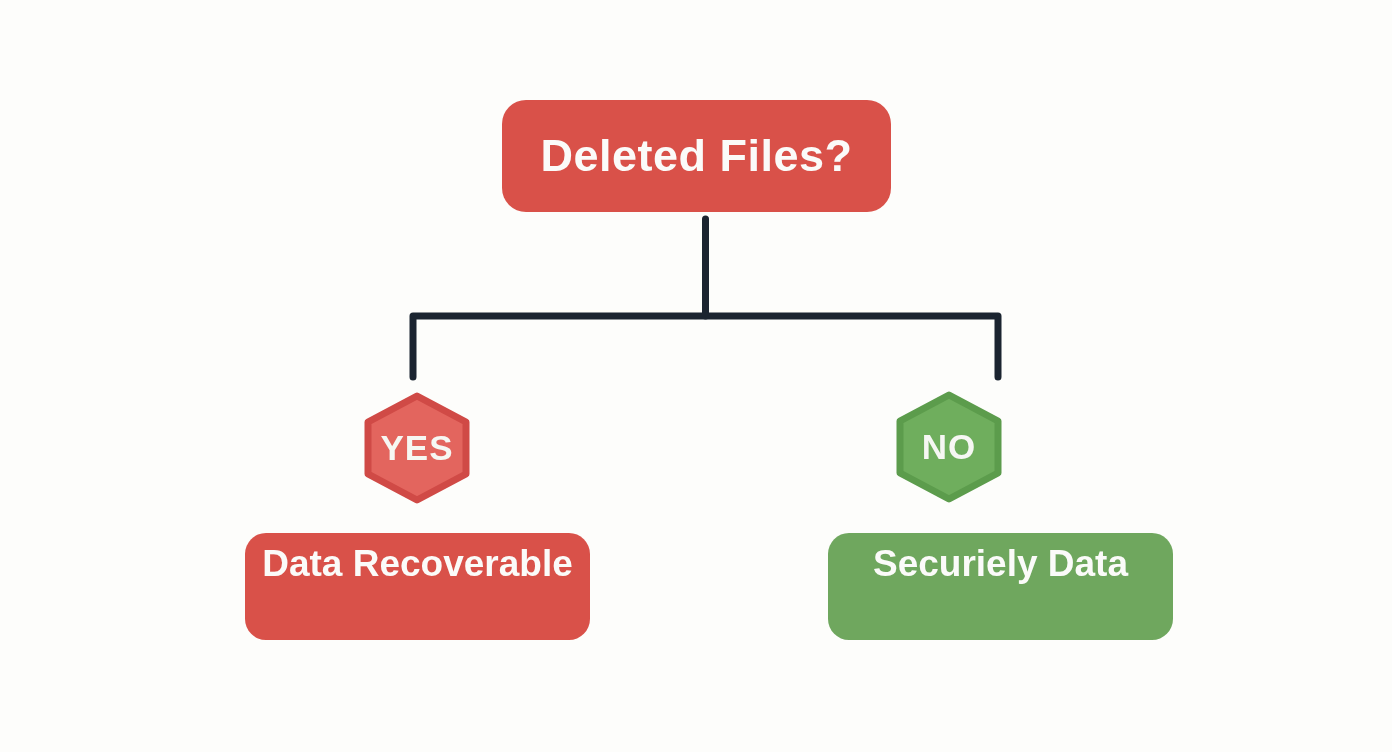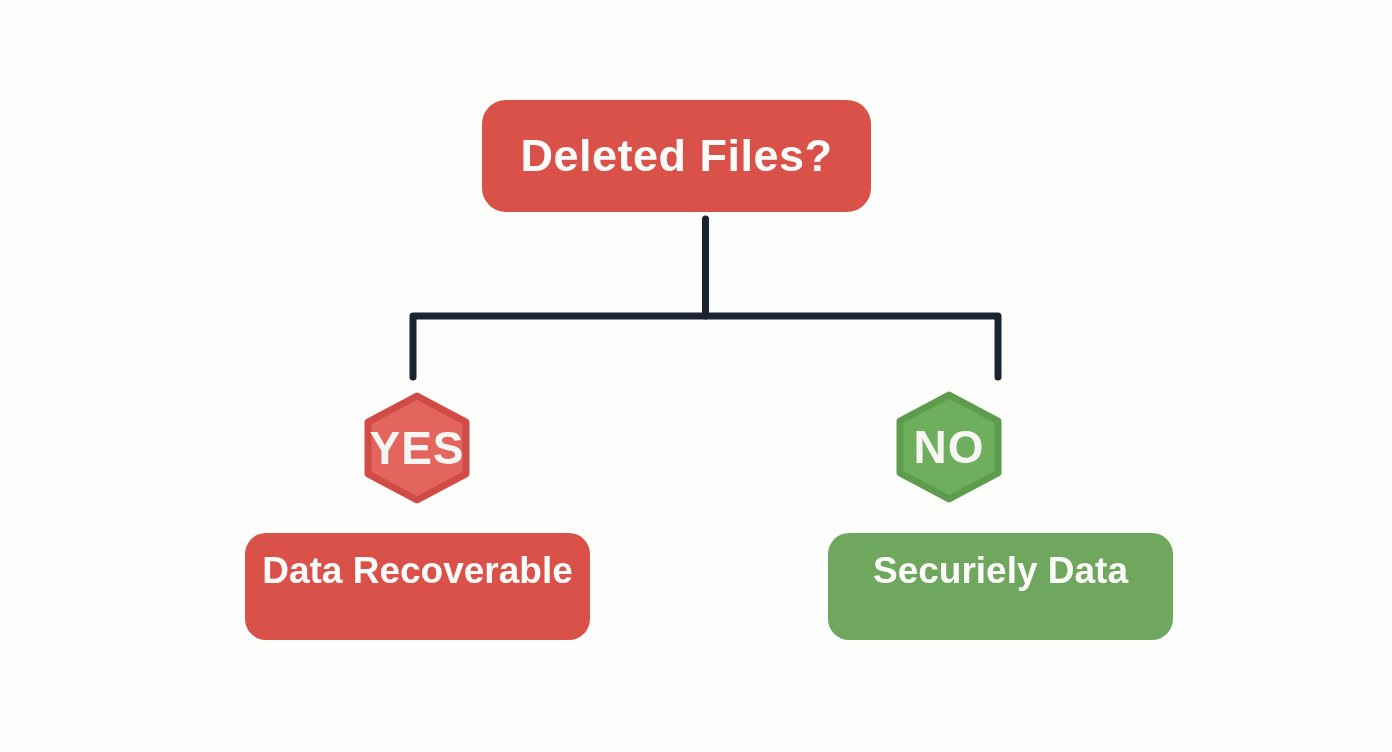--- a/index.html
+++ b/index.html
@@ -30,37 +30,37 @@
     position: absolute;
     display: flex;
     align-items: center;
     justify-content: center;
     color: #fbfbf9;
     font-weight: bold;
     box-sizing: border-box;
   }
 
   .root-box {
-    left: 482px;
+    left: 502px;
     top: 100px;
     width: 389px;
     height: 112px;
     background: #d95149;
     border-radius: 24px;
     font-size: 45px;
     letter-spacing: 0.5px;
   }
 
   .outcome-box {
     width: 345px;
     height: 107px;
     border-radius: 21px;
     font-size: 37px;
     align-items: flex-start;
-    padding-top: 17px;
+    padding-top: 10px;
   }
   .outcome-left {
     left: 245px;
     top: 533px;
     background: #d95149;
   }
   .outcome-right {
     left: 828px;
     top: 533px;
     background: #6fa75e;
@@ -83,21 +83,21 @@
   .hex-label {
     position: absolute;
     left: 0; top: 0;
     width: 100%;
     height: 100%;
     display: flex;
     align-items: center;
     justify-content: center;
     color: #f6f7f3;
     font-weight: bold;
-    font-size: 46px;
+    font-size: 35px;
     letter-spacing: 1px;
   }
 </style>
 </head>
 <body>
 
 <div class="canvas">
 
   <svg class="connectors" viewBox="0 0 1392 752" xmlns="http://www.w3.org/2000/svg" aria-hidden="true">
     <path d="M705.5 219 L705.5 316" fill="none" stroke="#1b2430" stroke-width="7" stroke-linecap="round"></path>

